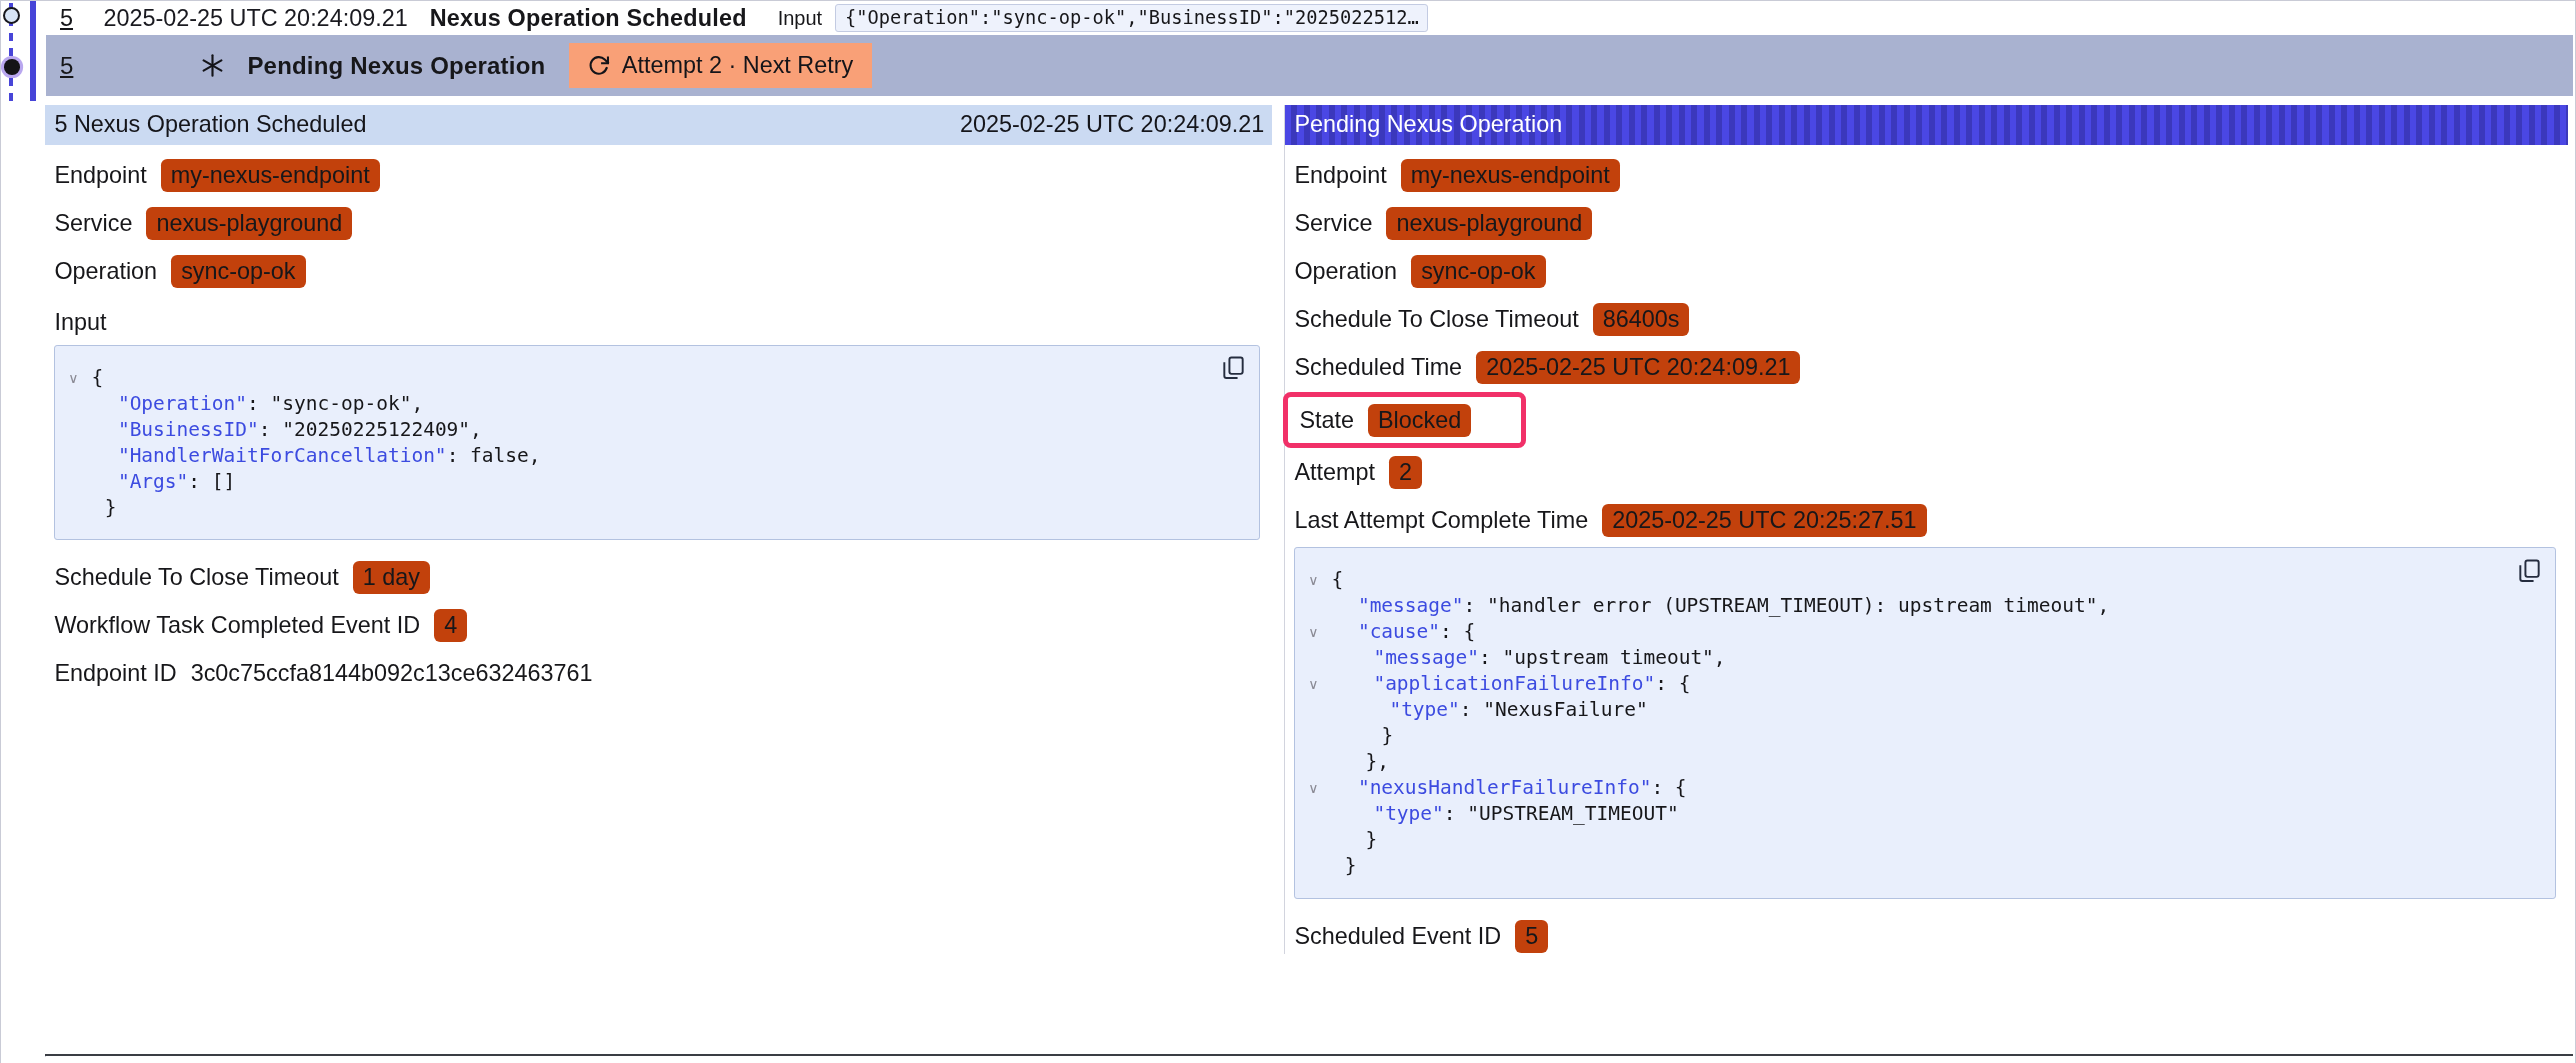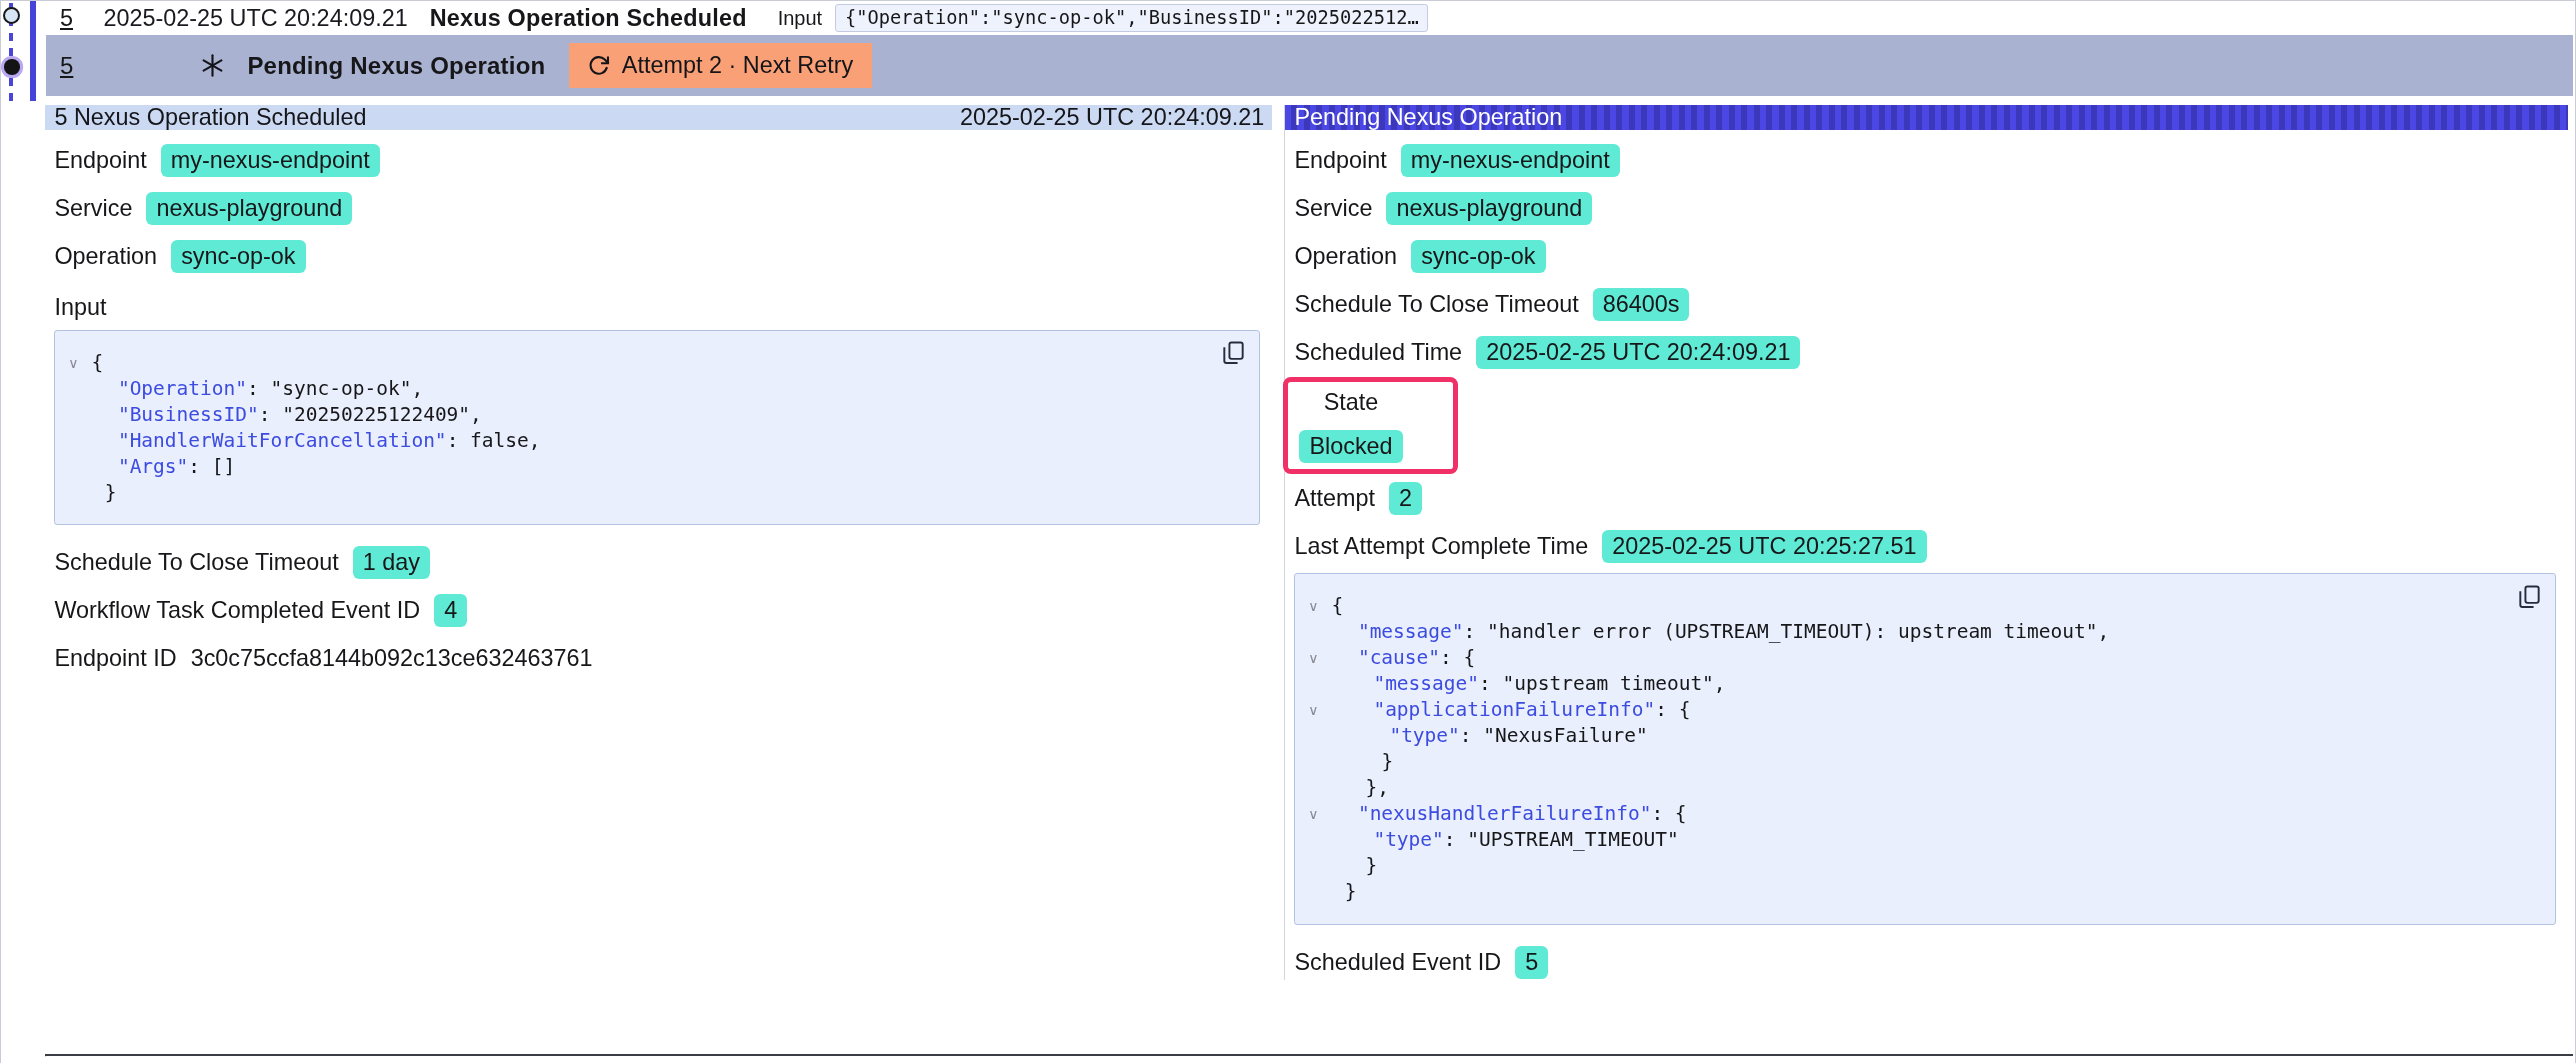--- a/index.html
+++ b/index.html
@@ -33,33 +33,33 @@
   .retry-badge{margin-left:23.4px;display:inline-flex;align-items:center;gap:11px;background:#f9a077;
                padding:8.6px 18.7px;font-size:23.4px;color:#141419;}
   .retry-badge svg{width:23.4px;height:23.4px;}
 
   
   .detail{position:absolute;left:44px;top:95px;right:2.3px;bottom:7px;background:#fff;
           border-bottom:2.3px solid #3a3d44;box-sizing:border-box;}
   .panel{position:absolute;top:8.6px;}
   .panel-left{left:0;width:1227px;}
   .panel-right{left:1239px;width:1283px;border-left:0.8px solid #d2d4de;}
-  .panel-header{height:25px;display:flex;align-items:center;justify-content:space-between;
+  .panel-header{height:40px;display:flex;align-items:center;justify-content:space-between;
                 padding:0 7.8px 0 9.4px;font-size:23.4px;font-weight:500;}
   .panel-header.calm{background:#cbdaf2;color:#15151a;}
   .panel-header.striped{background:repeating-linear-gradient(90deg,#4a47e4 0px,#4a47e4 6.2px,#3b38bc 6.2px,#3b38bc 12.5px);
                         color:#ffffff;font-weight:500;}
   .field-row{display:flex;align-items:center;min-height:34px;margin:14px 0 0 9.4px;gap:14px;font-size:23.4px;}
   .field-row.first{margin-top:14px;}
-  .badge{background:#5eead4;border-radius:6.2px;padding:3.1px 10px;color:#17171a;white-space:nowrap;}
+  .badge{background:#c2410c;border-radius:6.2px;padding:3.1px 10px;color:#17171a;white-space:nowrap;}
   .linkval{color:#17171a;}
   .plain-label{margin:20px 0 0 9.4px;font-size:23.4px;}
   .pinkwrap{display:inline-flex;align-items:center;gap:14px;border:5.5px solid #f13068;border-radius:7.8px;
             padding:6.2px 11px;margin-left:-11px;}
-  .pinkwrap.wide{padding-right:50px;flex-direction:column;}
+  .pinkwrap.wide{padding-right:50px;}
 
   
   .codeblock{position:relative;margin:9.4px 12.5px 0 9.4px;background:#e9effc;border:0.8px solid #b3c2e0;
              border-radius:3.1px;padding:18.7px 47px 18.7px 0;font-family:"DejaVu Sans Mono",monospace;font-size:19.5px;}
   .code-line{display:flex;line-height:26px;}
   .chev{width:36px;flex:0 0 auto;text-align:center;color:#8a8a94;font-size:14px;font-family:"DejaVu Sans",sans-serif;}
   .code-body{white-space:pre;}
   .json-key{color:#3c4be0;}
   .json-plain{color:#17171a;}
   .copy-btn{position:absolute;top:9.4px;right:12.5px;width:25px;height:26.5px;cursor:pointer;}

